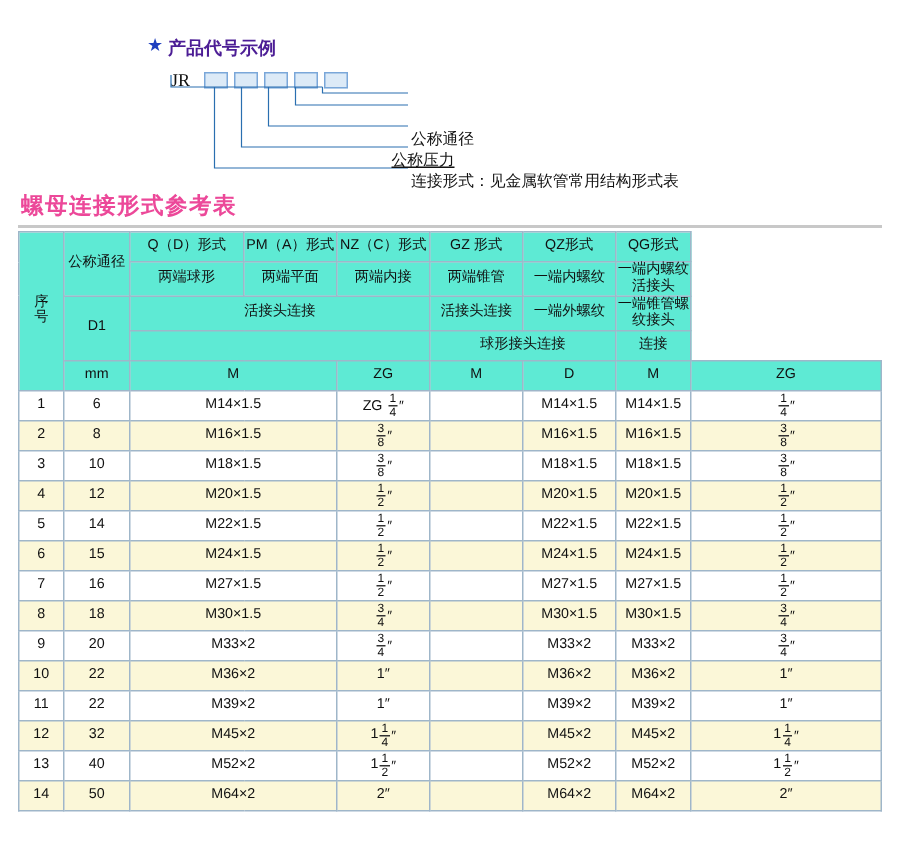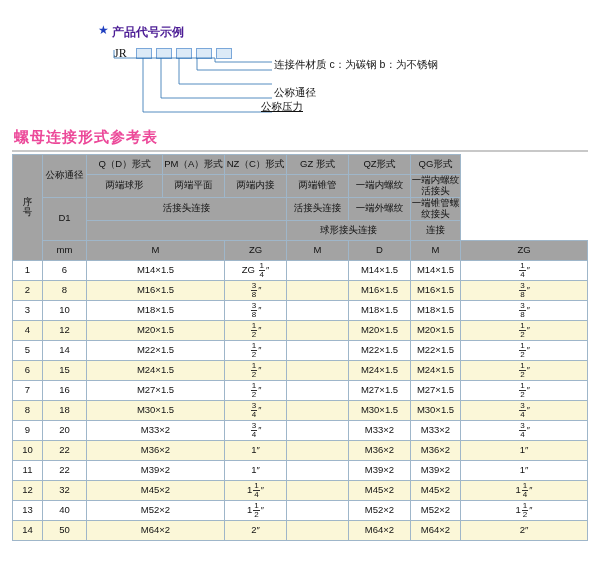--- a/index.html
+++ b/index.html
@@ -76,21 +76,21 @@
     border:1px solid #9fb6c9;
     text-align:center;
     vertical-align:middle;
     padding:0;
     height:19px;
     font-weight:normal;
     font-size:9.5px;
     line-height:1.15;
   }
   thead td{
-    background:#a3a3a3;
+    background:#5eead4;
     font-size:9.5px;
   }
   tbody td{background:#ffffff;}
   tbody tr.alt td{background:#fbf7d8;}
   .col-seq{width:30px;}
   .col-dn{width:44px;}
   .col-m1{width:76px;}
   .col-zg1{width:62px;}
   .col-qz-m{width:62px;}
   .col-qz-d{width:62px;}
@@ -131,23 +131,23 @@
   <svg class="leaders" viewBox="0 0 600 110">
 
     <path d="M143,50 L143,104 L272,104" fill="none" stroke="#2a6fb0" stroke-width="0.8"></path>
     <path d="M161,50 L161,90  L272,90" fill="none" stroke="#2a6fb0" stroke-width="0.8"></path>
     <path d="M179,50 L179,76  L272,76" fill="none" stroke="#2a6fb0" stroke-width="0.8"></path>
     <path d="M197,50 L197,62  L272,62" fill="none" stroke="#2a6fb0" stroke-width="0.8"></path>
     <path d="M215,50 L215,54  L272,54" fill="none" stroke="#2a6fb0" stroke-width="0.8"></path>
     <path d="M114,42 L114,50 L215,50" fill="none" stroke="#2a6fb0" stroke-width="0.8"></path>
   </svg>
 
-  <span class="lg-item lg-1">连接件材质  c：为碳钢  b：为不锈钢</span>
   <span class="lg-item lg-3">公称通径</span>
   <span class="lg-item lg-4">公称压力</span>
+  <span class="lg-item lg-5">连接形式：见金属软管常用结构形式表</span>
 </div>
 
 <div class="sec-title">螺母连接形式参考表</div>
 <div class="sec-underline"></div>
 
 <table>
   <colgroup>
     <col class="col-seq">
       <col class="col-dn">
       <col class="col-m1">

